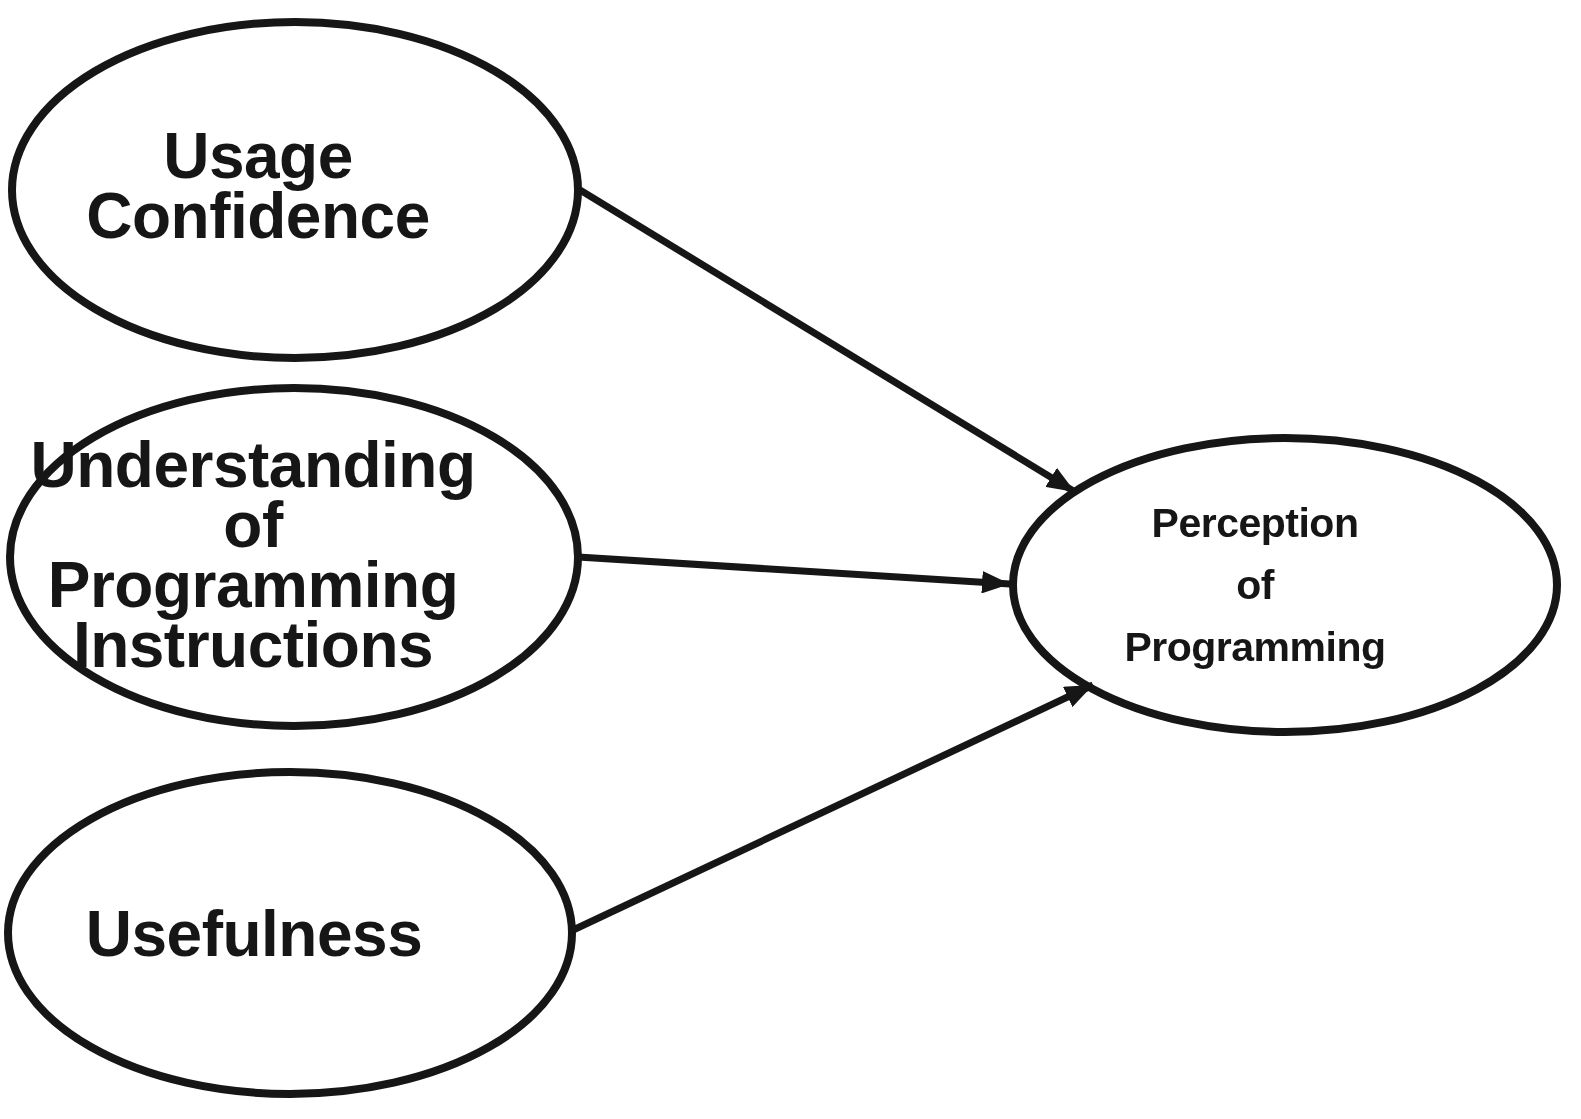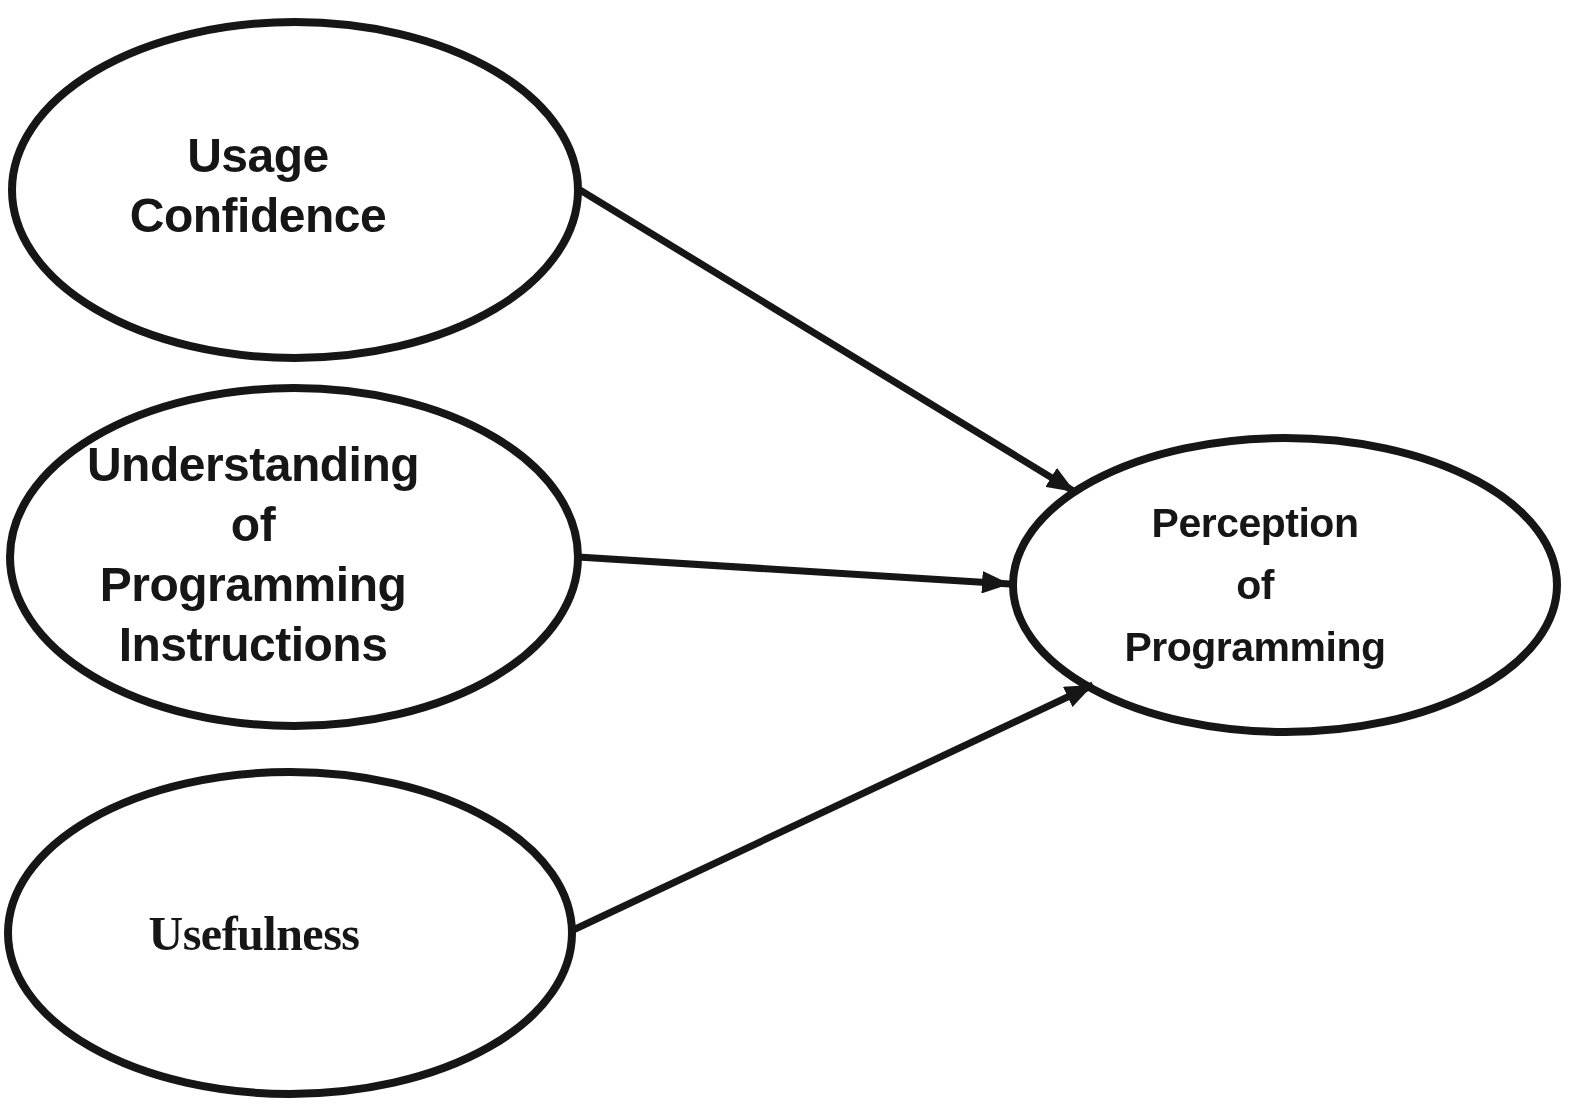--- a/index.html
+++ b/index.html
@@ -23,26 +23,26 @@
   .node-label {
     position: absolute;
     display: flex;
     align-items: center;
     justify-content: center;
     text-align: center;
     white-space: pre-line;
     font-weight: bold;
     color: #161616;
     letter-spacing: -0.5px;
-    font-size: 48px;
+    font-size: 64px;
     line-height: 60px;
   }
   .lbl-usage-confidence   { left: 0px;   top: 106px; width: 516px; height: 160px; }
   .lbl-understanding      { left: -7px;  top: 425px; width: 520px; height: 260px; }
-  .lbl-usefulness         { left: 0px;   top: 894px; width: 508px; height: 80px; font-family: Liberation Serif, serif;  }
+  .lbl-usefulness         { left: 0px;   top: 894px; width: 508px; height: 80px;  }
   .lbl-perception         { left: 995px; top: 485px; width: 520px; height: 200px;
                             font-size: 41px; line-height: 62px; }
 </style>
 </head>
 <body>
 
 <div class="stage">
 
   <svg width="1581" height="1119" viewBox="0 0 1581 1119">
     <defs>

